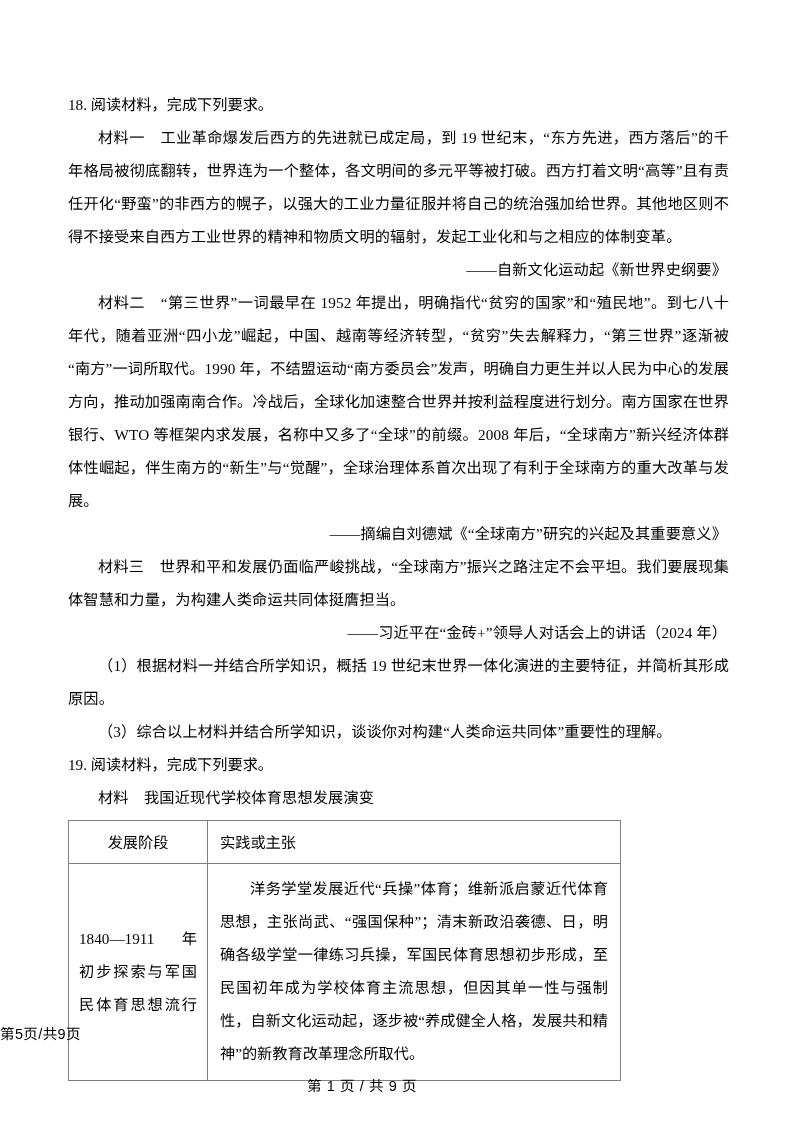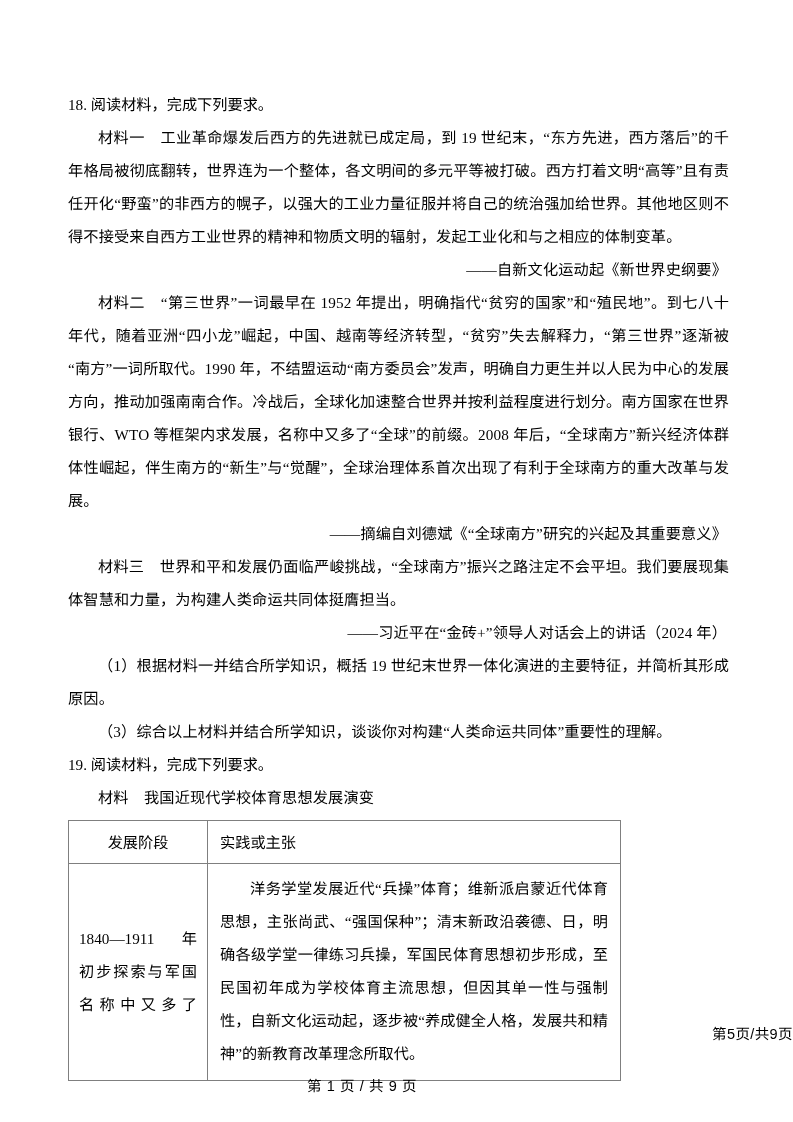--- a/index.html
+++ b/index.html
@@ -116,21 +116,21 @@
     padding: 8px 12px 10px 12px;
     text-indent: 30px;
   }
 
   
   .footer-a {
     position: absolute;
     left: 0;
     top: 1022px;
     width: 793px;
-    text-align: right;
+    text-align: left;
     font-size: 14.5px;
     letter-spacing: 0.4px;
     font-family: "Liberation Sans", "DejaVu Sans", sans-serif;
   }
   .footer-b {
     position: absolute;
     left: 0;
     top: 1074px;
     width: 724px;
     text-align: center;
@@ -177,21 +177,21 @@
           <tr>
             <th class="h-stage">发展阶段</th>
             <th class="h-practice">实践或主张</th>
           </tr>
         </thead>
         <tbody>
           <tr>
             <td class="c-stage">
               <span class="ln">1840—1911 年</span>
               <span class="ln">初步探索与军国</span>
-              <span class="ln">名称中又多了</span>
+              <span class="ln">民体育思想流行</span>
             </td>
             <td class="c-practice">洋务学堂发展近代“兵操”体育；维新派启蒙近代体育思想，主张尚武、“强国保种”；清末新政沿袭德、日，明确各级学堂一律练习兵操，军国民体育思想初步形成，至民国初年成为学校体育主流思想，但因其单一性与强制性，自新文化运动起，逐步被“养成健全人格，发展共和精神”的新教育改革理念所取代。</td>
           </tr>
         </tbody>
       </table>
     </div>
 
   </div>
 
   <div class="footer-a">第5页/共9页</div>

